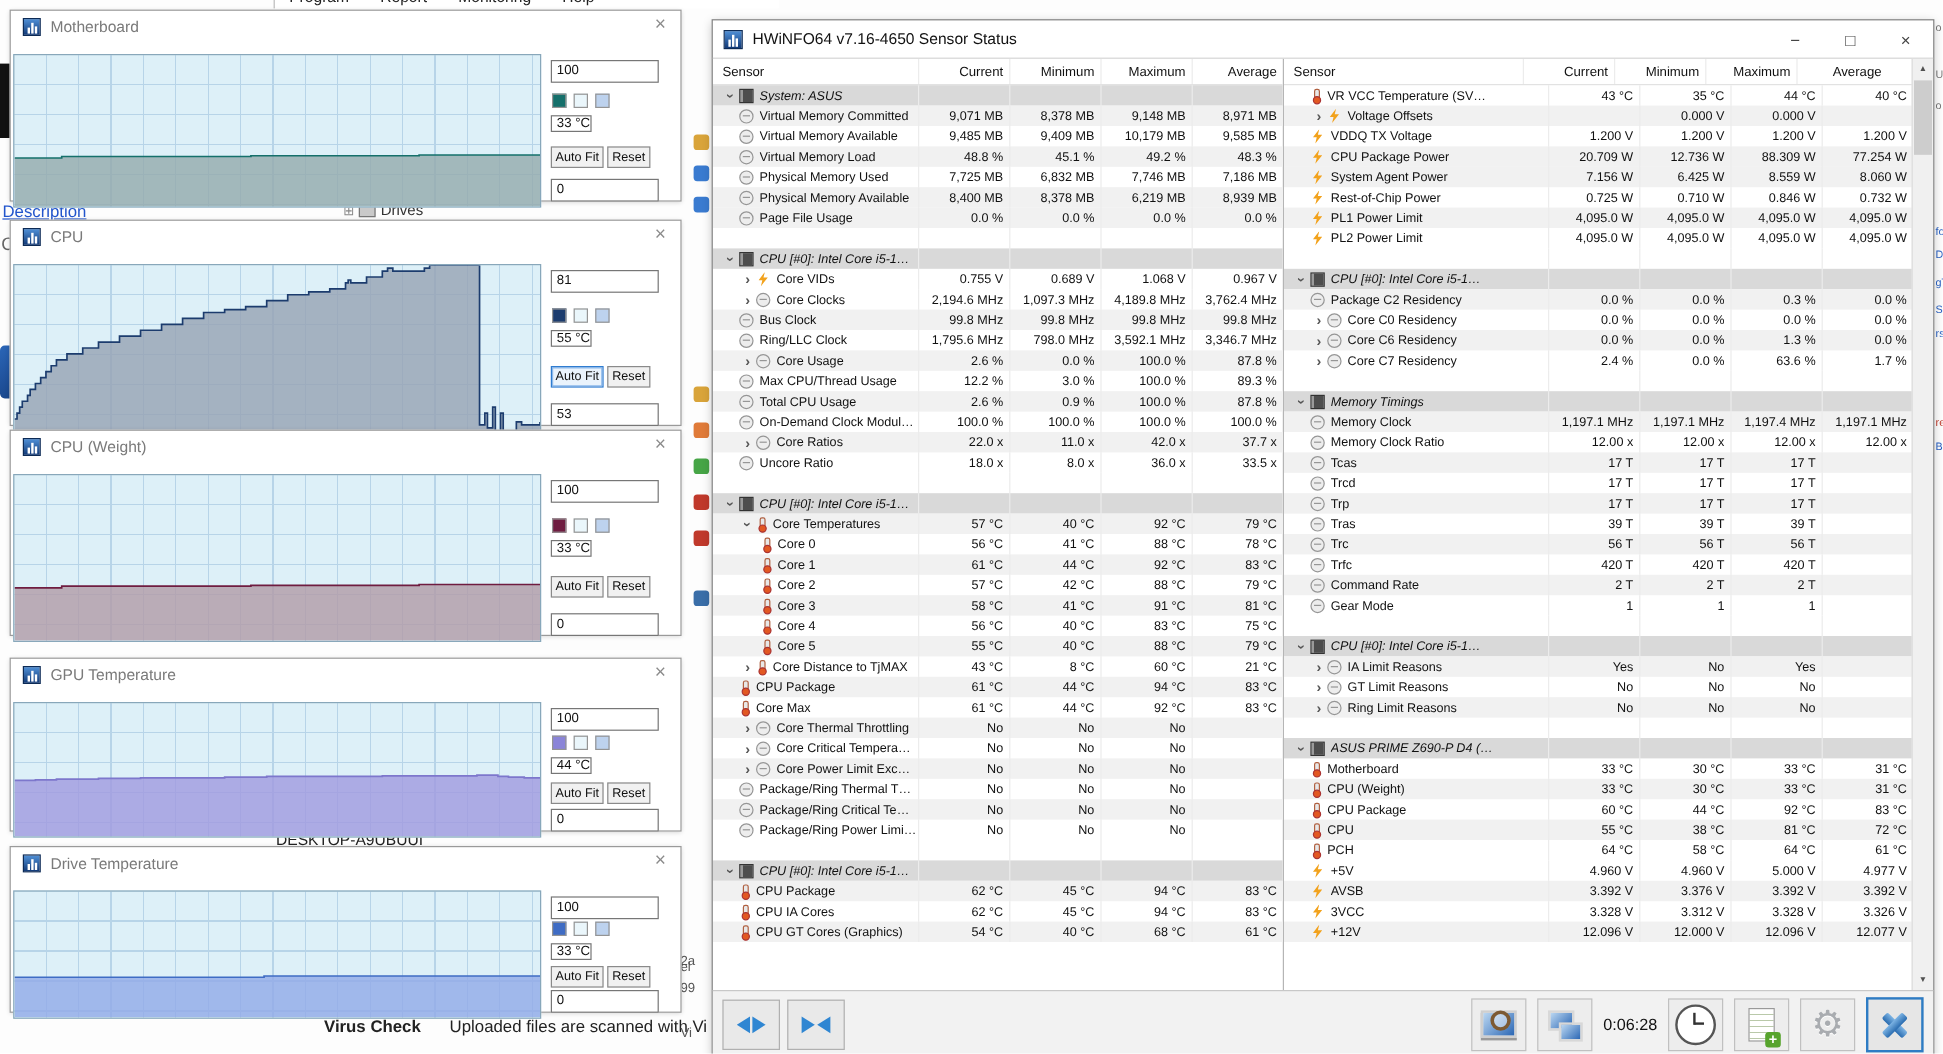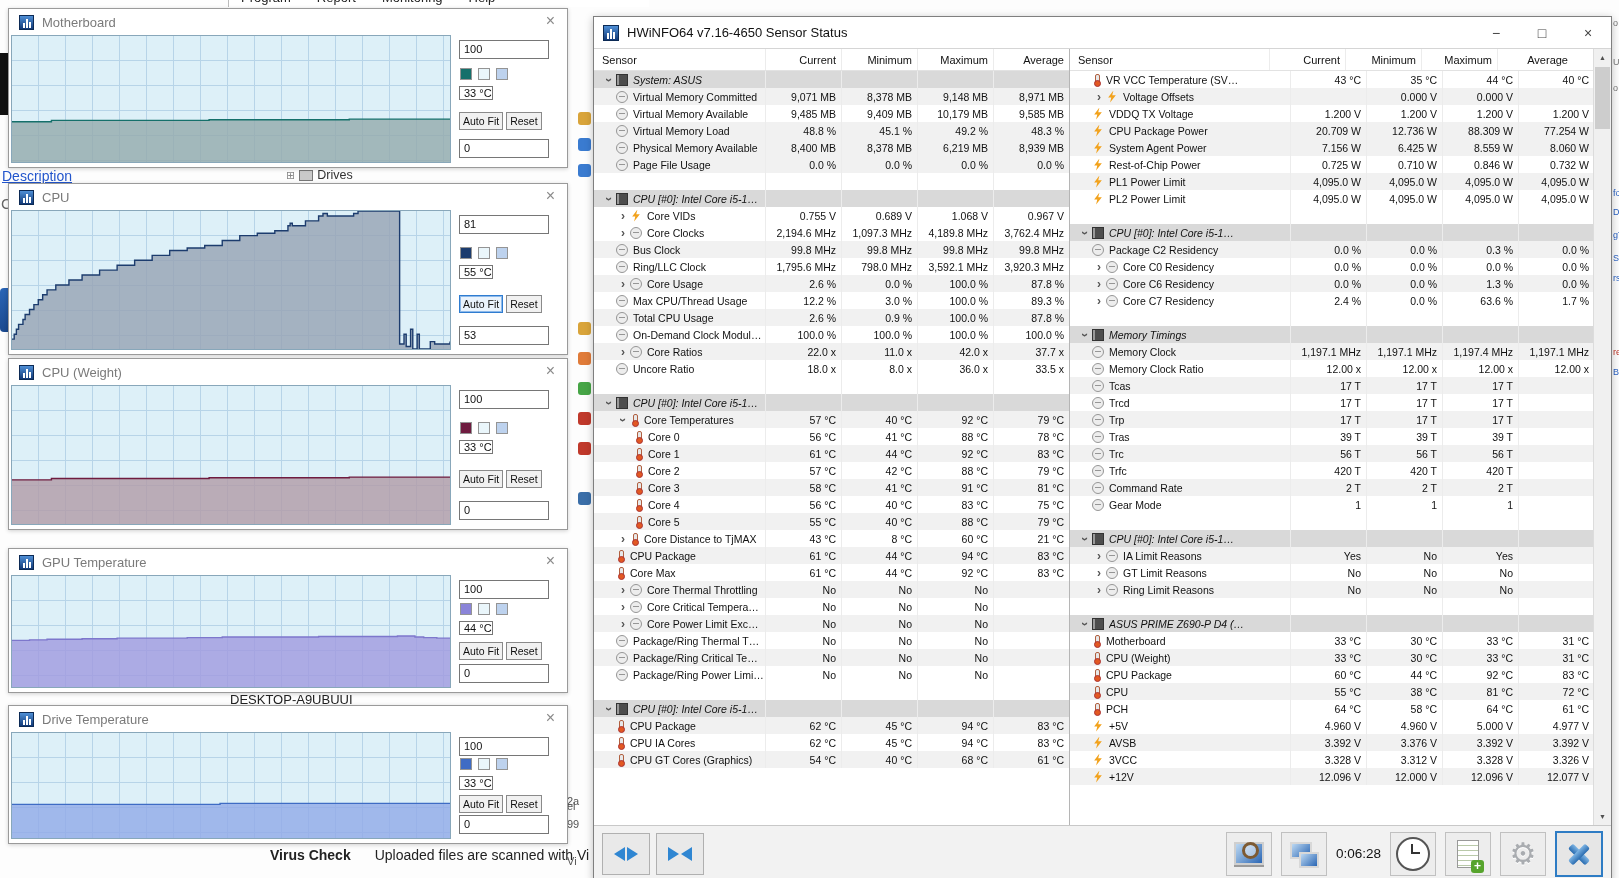--- a/index.html
+++ b/index.html
@@ -26,21 +26,21 @@
   .lb-frag{position:absolute;left:567px;font-size:11px;color:#555;}
 
   
   .gwin{position:absolute;left:8px;width:558px;background:#fff;border:1px solid #9a9a9a;box-shadow:0 1px 4px rgba(0,0,0,.18);}
   .gwin .tbar{height:26px;display:flex;align-items:center;padding:0 10px;position:relative;}
   .gwin .gtitle{color:#7a7a7a;font-size:13px;margin-left:8px;}
   .gwin .gclose{position:absolute;right:12px;top:3px;color:#8a8a8a;font-size:16px;line-height:18px;}
   .appicon{width:16px;height:16px;background:linear-gradient(180deg,#4f8fd6 0%,#123a78 100%);
            border:1px solid #0c2a55;display:flex;align-items:flex-end;justify-content:center;gap:1px;padding:2px 1px 1px;box-sizing:border-box;flex:none;}
   .appicon i{display:block;width:2px;background:#fff;}
-  .gwin .gbody{display:flex;height:calc(100% - 28px);padding:0 2px 2px 2px;box-sizing:border-box;}
+  .gwin .gbody{display:flex;height:calc(100% - 28px);padding:0 2px 2px 2px;box-sizing:border-box;margin-top:10px;}
   .graph{flex:1;border:1px solid #88a7ba;position:relative;overflow:hidden;background-color:#ddf0f8;
          background-image:repeating-linear-gradient(to right,transparent 0 26px,#b7d4e8 26px 27px),
                           repeating-linear-gradient(to bottom,transparent 0 24px,#b7d4e8 24px 25px);}
   .graph svg{position:absolute;inset:0;width:100%;height:100%;}
   .gpanel{width:102px;display:flex;flex-direction:column;justify-content:space-between;padding:5px 4px 5px 8px;box-sizing:content-box;}
   .vb{border:1px solid #767676;height:17px;line-height:17px;padding-left:4px;font-size:11px;background:#fff;width:84px;color:#111;}
   .swrow{display:flex;gap:6px;margin:0 0 3px 1px;}
   .sw{width:12px;height:12px;border:1px solid #949494;box-sizing:border-box;}
   .gbtns{display:flex;gap:3px;}
   .gbtn{font-size:10.5px;padding:2px 3px;border:1px solid #8a8a8a;background:#f1f1f1;white-space:nowrap;color:#111;}
@@ -398,20 +398,30 @@
           <div class="prow alt">
         <span class="ind" style="width:22px"></span>
 
         <span class="ic gauge"></span>
         <span class="lab">Virtual Memory Load</span>
         <span class="v" style="width:76px">48.8 %</span>
             <span class="v" style="width:76px">45.1 %</span>
             <span class="v" style="width:76px">49.2 %</span>
             <span class="v" style="width:76px">48.3 %</span>
       </div>
+          <div class="prow ">
+        <span class="ind" style="width:22px"></span>
+
+        <span class="ic gauge"></span>
+        <span class="lab">Physical Memory Used</span>
+        <span class="v" style="width:76px">7,725 MB</span>
+            <span class="v" style="width:76px">6,832 MB</span>
+            <span class="v" style="width:76px">7,746 MB</span>
+            <span class="v" style="width:76px">7,186 MB</span>
+      </div>
           <div class="prow alt">
         <span class="ind" style="width:22px"></span>
 
         <span class="ic gauge"></span>
         <span class="lab">Physical Memory Available</span>
         <span class="v" style="width:76px">8,400 MB</span>
             <span class="v" style="width:76px">8,378 MB</span>
             <span class="v" style="width:76px">6,219 MB</span>
             <span class="v" style="width:76px">8,939 MB</span>
       </div>
@@ -473,21 +483,21 @@
             <span class="v" style="width:76px">99.8 MHz</span>
       </div>
           <div class="prow ">
         <span class="ind" style="width:22px"></span>
 
         <span class="ic gauge"></span>
         <span class="lab">Ring/LLC Clock</span>
         <span class="v" style="width:76px">1,795.6 MHz</span>
             <span class="v" style="width:76px">798.0 MHz</span>
             <span class="v" style="width:76px">3,592.1 MHz</span>
-            <span class="v" style="width:76px">3,920.3 MHz</span>
+            <span class="v" style="width:76px">3,346.7 MHz</span>
       </div>
           <div class="prow alt">
         <span class="ind" style="width:22px"></span>
         <span class="chev ">›</span>
         <span class="ic gauge"></span>
         <span class="lab">Core Usage</span>
         <span class="v" style="width:76px">2.6 %</span>
             <span class="v" style="width:76px">0.0 %</span>
             <span class="v" style="width:76px">100.0 %</span>
             <span class="v" style="width:76px">87.8 %</span>

